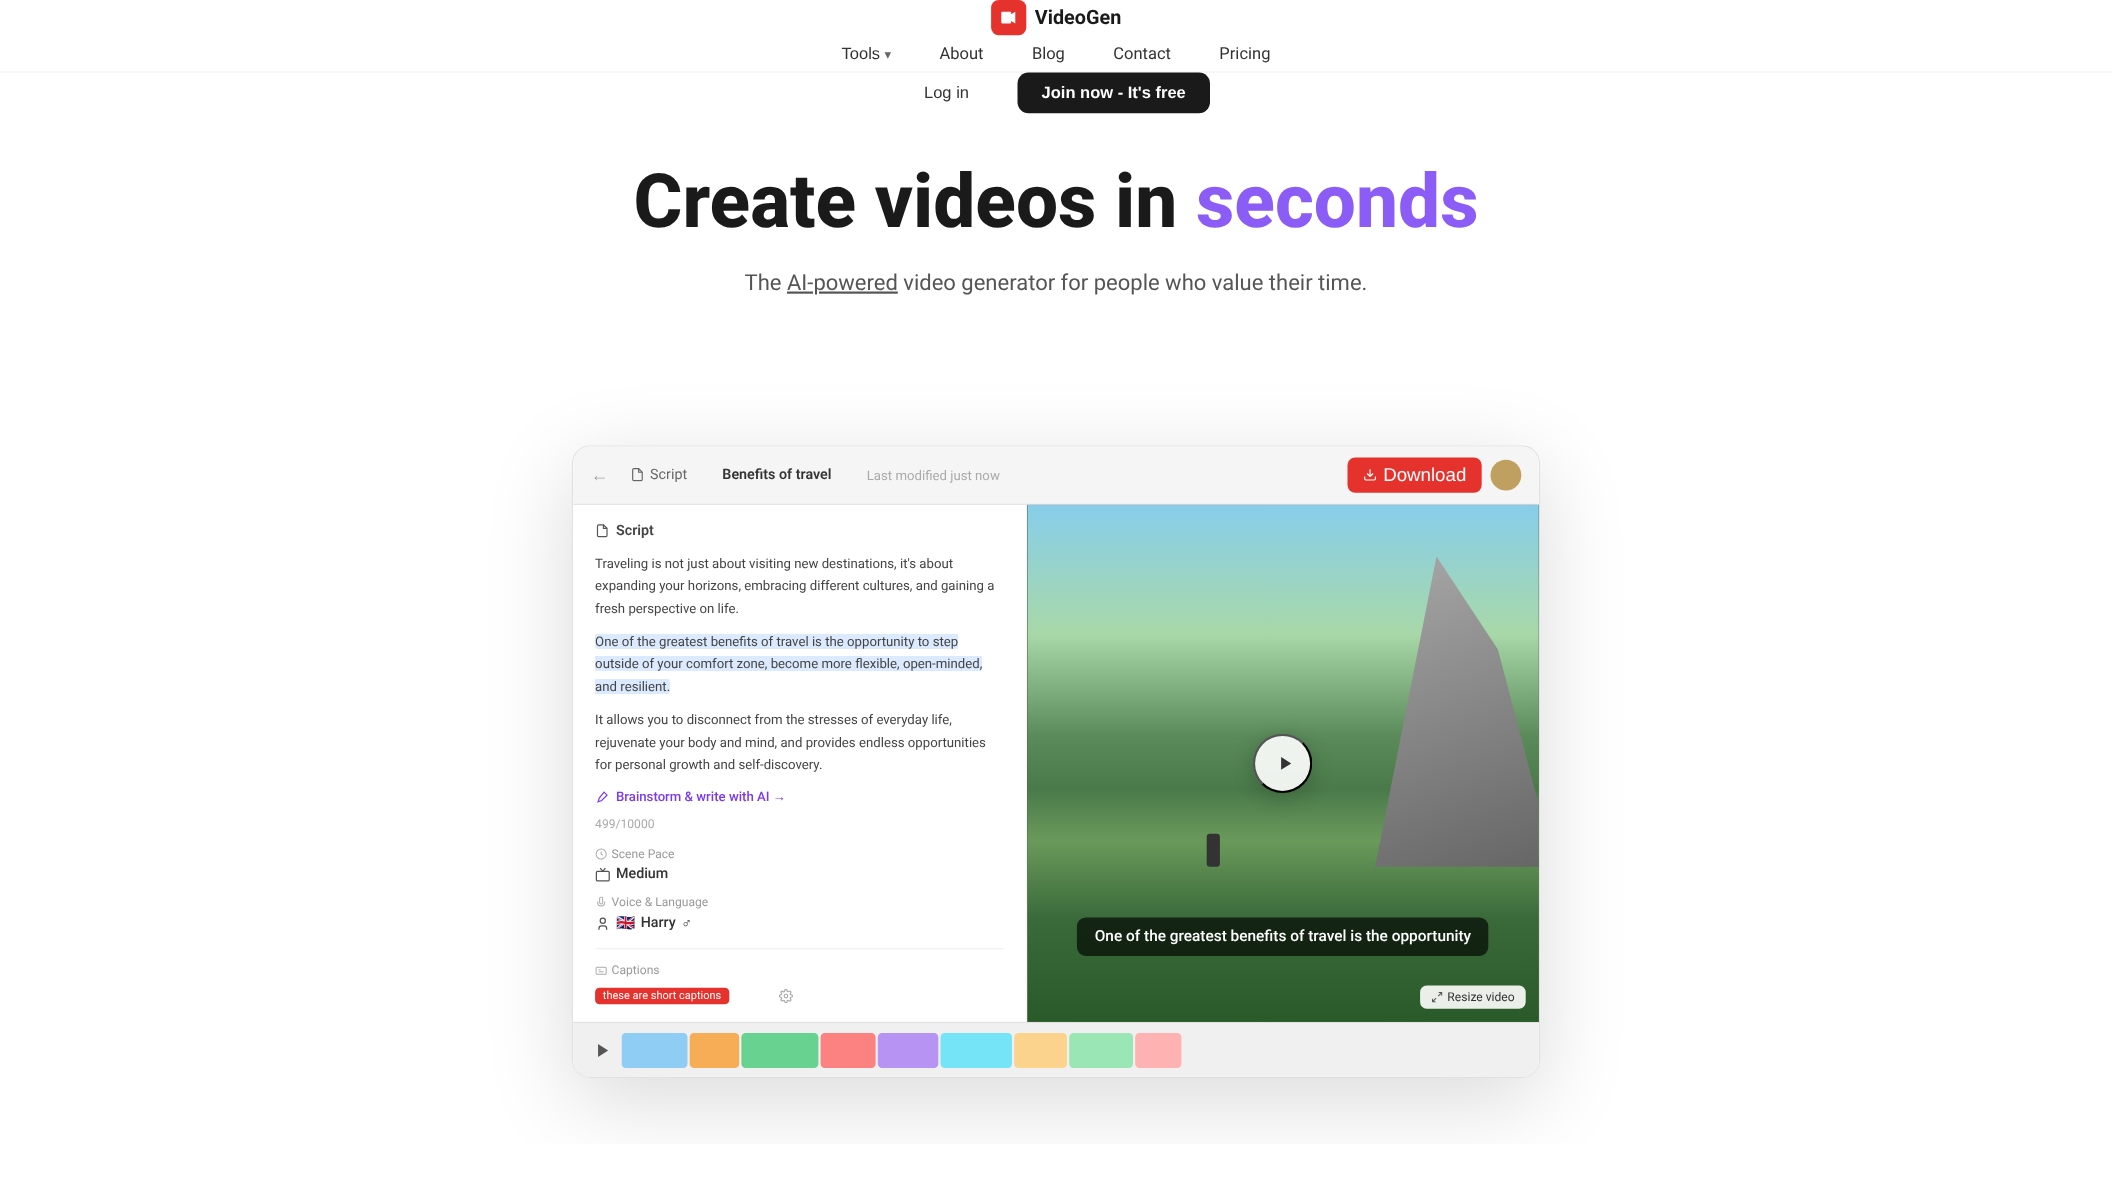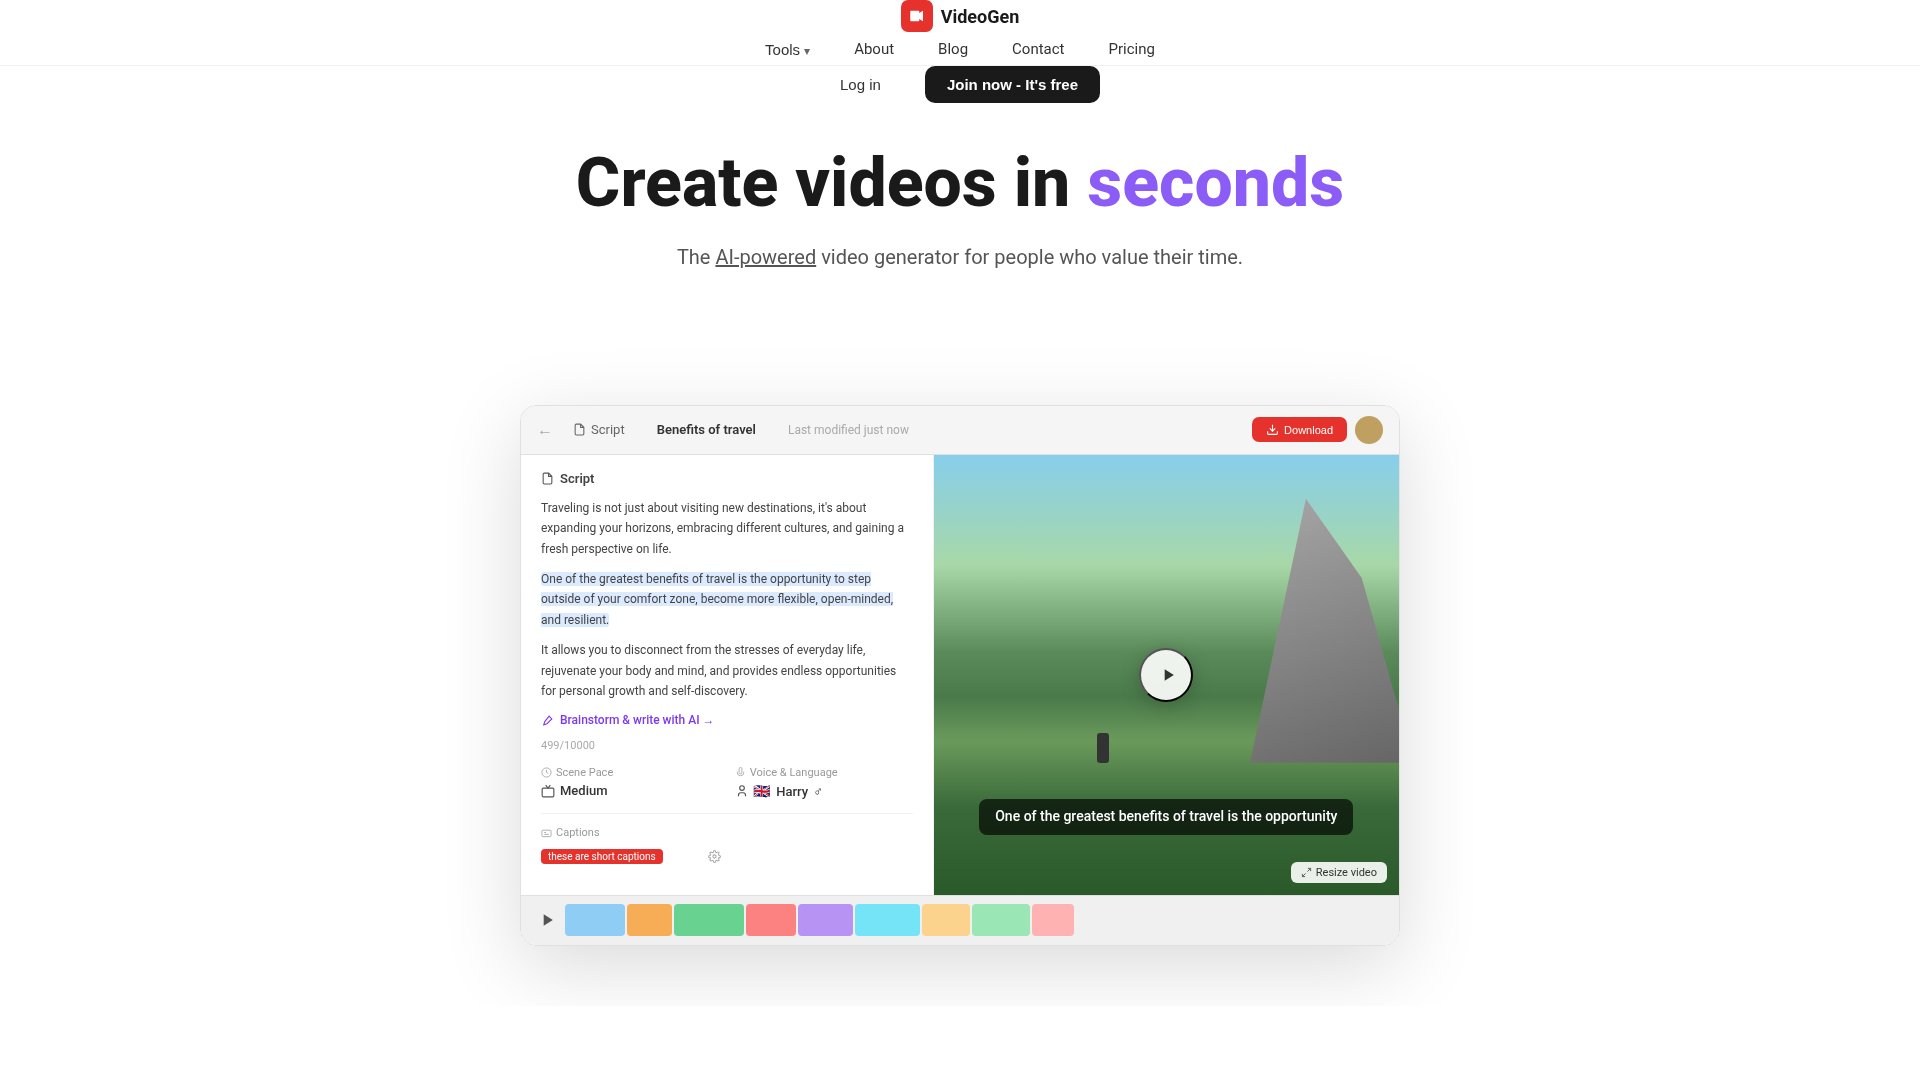--- a/index.html
+++ b/index.html
@@ -71,21 +71,21 @@
     .titlebar-tabs { display: flex; align-items: center; gap: 16px; }
     .titlebar-tab {
       font-size: 13px; color: #666; padding: 4px 8px; border-radius: 6px;
       display: flex; align-items: center; gap: 5px;
     }
     .titlebar-tab.active { font-weight: 600; color: #333; }
     .titlebar-modified { font-size: 12px; color: #aaa; margin-left: 8px; }
     .titlebar-actions { margin-left: auto; display: flex; align-items: center; gap: 8px; }
     .btn-download {
       background: #e5322d; color: #fff; border: none; padding: 6px 14px;
-      border-radius: 7px; font-size: 11px; cursor: pointer; display: flex; align-items: center; gap: 5px;
+      border-radius: 7px; font-size: 17px; cursor: pointer; display: flex; align-items: center; gap: 5px;
     }
     .titlebar-avatar {
       width: 28px; height: 28px; border-radius: 50%; background: #c0a060;
     }
 
     .app-body { display: flex; background: #fff; min-height: 440px; }
 
     
     .app-left { flex: 0 0 47%; padding: 16px 20px; border-right: 1px solid #f0f0f0; overflow: hidden; }
     .section-label {
@@ -95,21 +95,21 @@
     .script-text { font-size: 12px; line-height: 1.7; color: #444; margin-bottom: 10px; }
     .script-highlight {
       background: #dbeafe; border-radius: 3px; display: inline;
     }
     .brainstorm-btn {
       display: flex; align-items: center; gap: 6px; font-size: 12px; color: #7c3aed;
       cursor: pointer; margin: 12px 0; font-weight: 500;
     }
     .char-count { font-size: 11px; color: #aaa; margin-bottom: 14px; }
 
-    .settings-grid { display: grid; grid-template-columns: 1fr 1fr; gap: 12px 16px; }
+    .settings-grid { display: grid; grid-template-columns: 1fr; gap: 12px 16px; }
     .setting-item { }
     .setting-label {
       font-size: 11px; color: #999; margin-bottom: 4px;
       display: flex; align-items: center; gap: 4px;
     }
     .setting-value {
       font-size: 13px; color: #333; font-weight: 500;
       display: flex; align-items: center; gap: 5px;
     }
     .setting-flag { font-size: 14px; }

